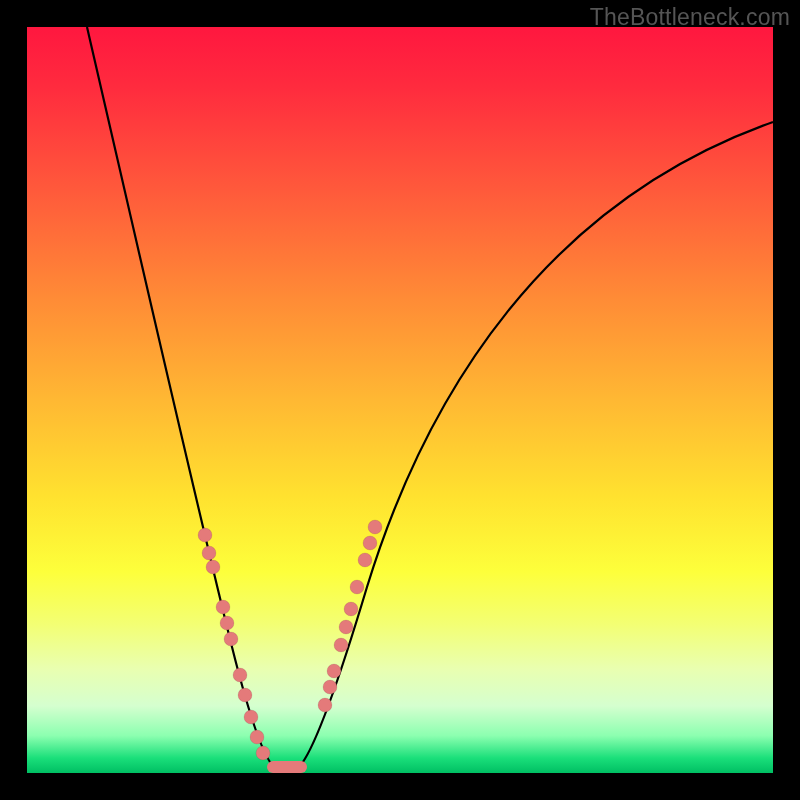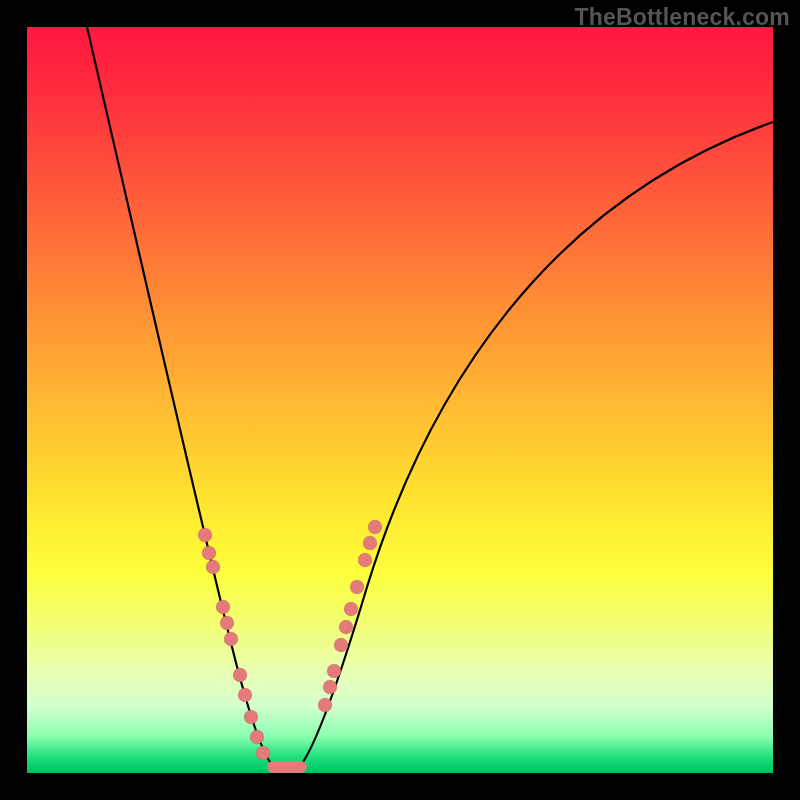--- a/index.html
+++ b/index.html
@@ -41,21 +41,21 @@
       #1adf7a 98%,
       #00bf63 100%
     );
   }
   .watermark {
     position: absolute;
     top: 4px;
     right: 10px;
     color: #555;
     font-size: 23px;
-    font-weight: 700;
+    font-weight: 400;
     letter-spacing: 0.2px;
     user-select: none;
   }
   svg.curve-layer {
     position: absolute;
     left: 0;
     top: 0;
     width: 746px;
     height: 746px;
     overflow: visible;

